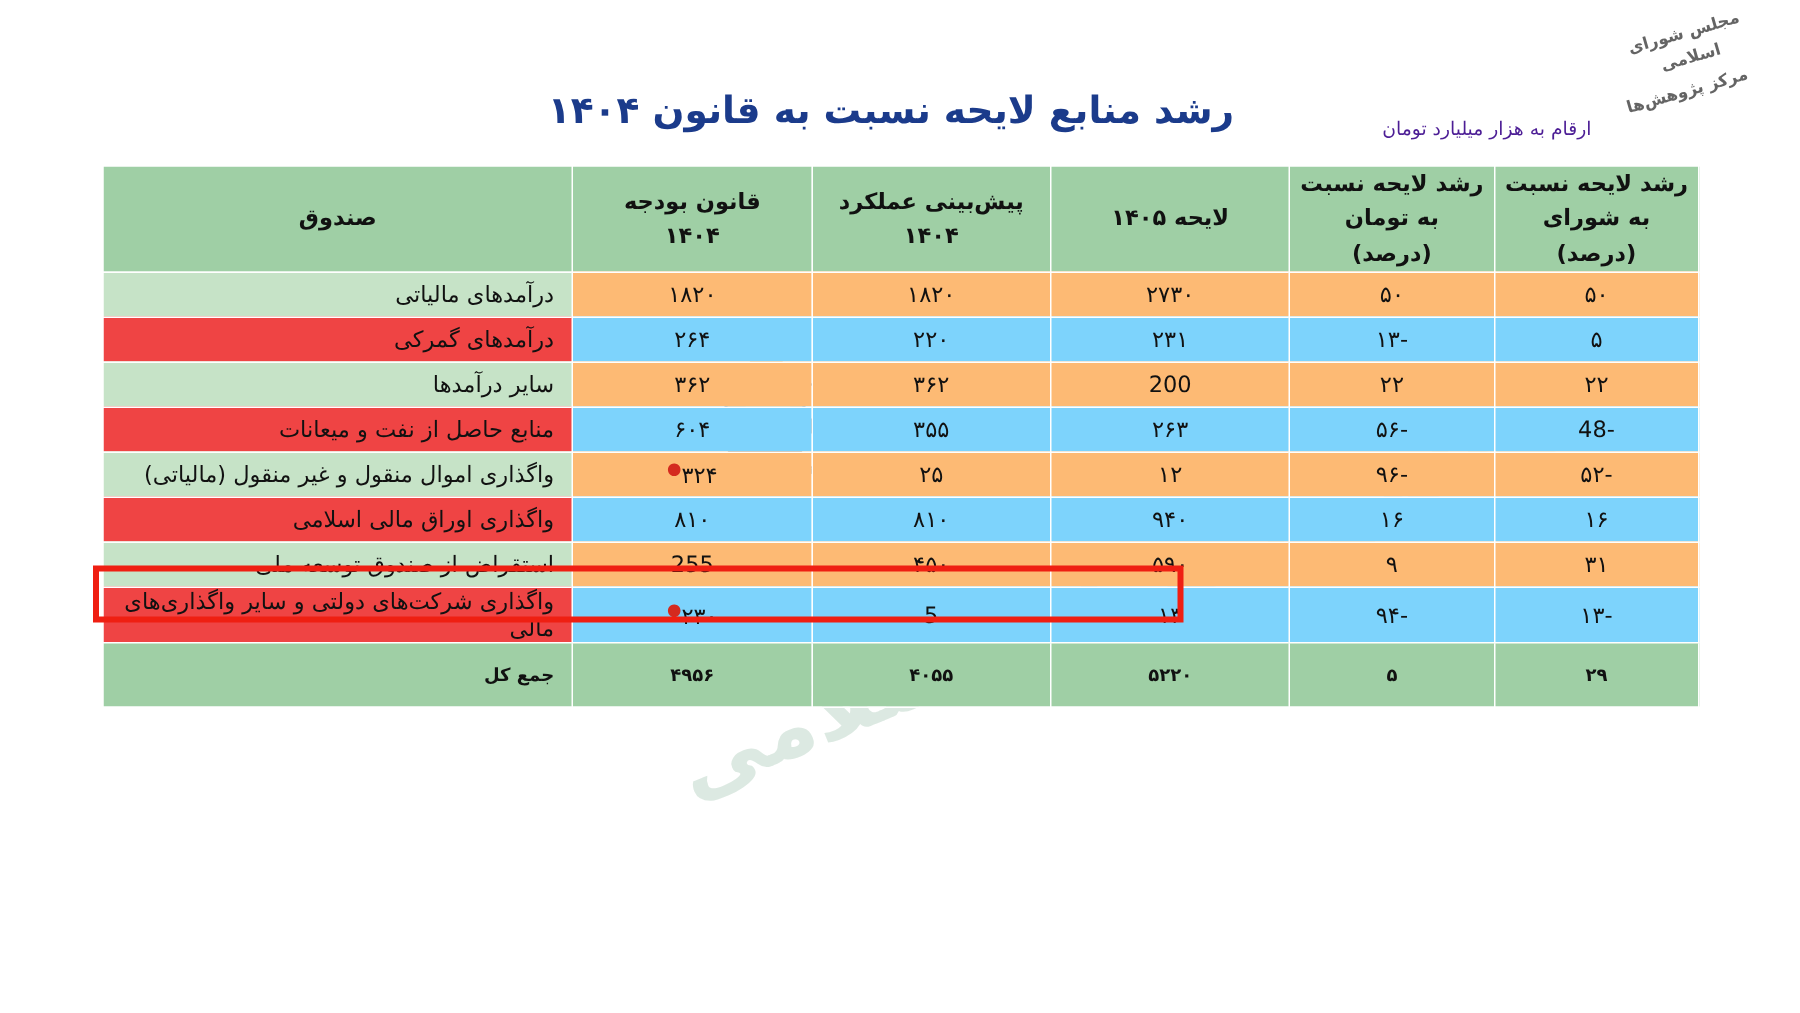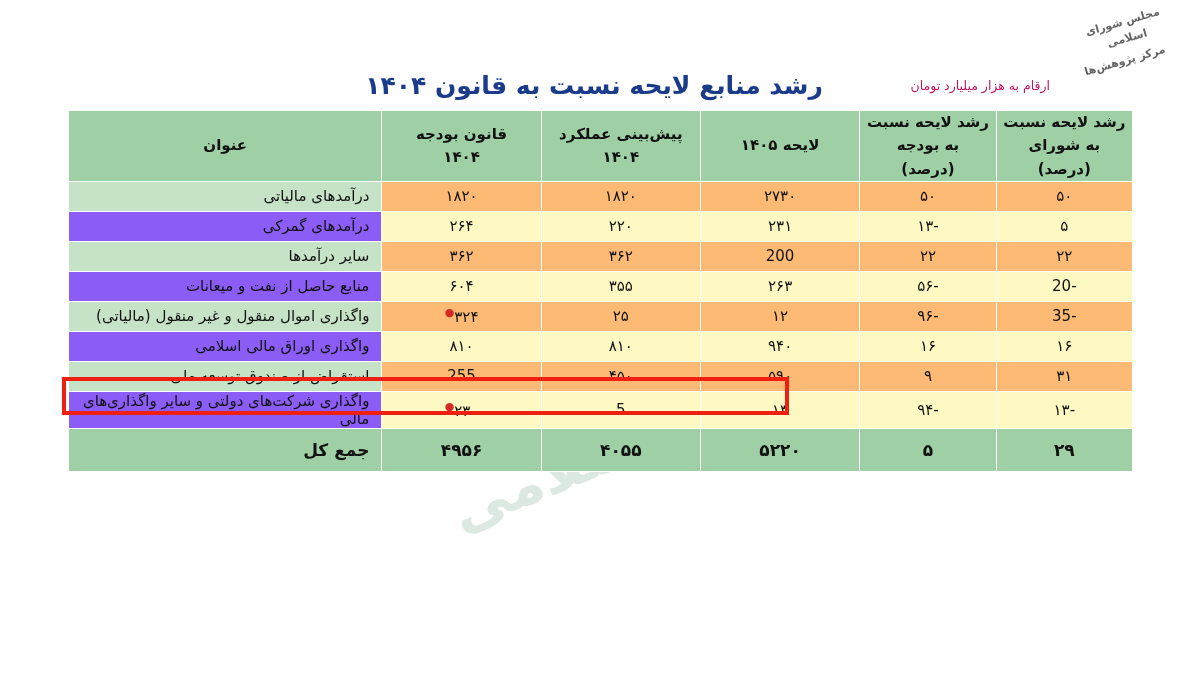--- a/index.html
+++ b/index.html
@@ -68,28 +68,28 @@
     top: 52px;
     right: 12px;
     left: 0;
     text-align: center;
     font-size: 25px;
     font-weight: bold;
     color: #1b3b8b;
     direction: rtl;
     line-height: 1.45;
     width: 700px;
-    margin: 16px auto;
+    margin: 4px auto;
   }
   .unit-note {
     position: absolute;
     top: 78px;
-    right: 150px;
+    right: 139px;
     font-size: 12.5px;
-    color: #be185d;
+    color: #4c1d95;
     direction: rtl;
   }
 
   
   .table-wrap {
     position: absolute;
     top: 110px;
     left: 68px;
     width: 1065px;
   }
@@ -114,35 +114,35 @@
     height: 160px;
     font-size: 16px;
     line-height: 1.55;
     padding: 4px 6px;
   }
   thead th.title-col { width: 300px; }
   thead th.num-col { width: 152px; }
   thead th.pct-col { width: 130px; }
 
   tbody td { background: #fdba74; }
-  tbody tr.alt td { background: #fef9c3; }
+  tbody tr.alt td { background: #7dd3fc; }
   tbody td.title-cell {
     background: #c6e3c7;
     text-align: right;
     padding: 0 12px;
     font-size: 15px;
     margin-top: 36px;
   }
-  tbody tr.alt td.title-cell { background: #8b5cf6; }
+  tbody tr.alt td.title-cell { background: #ef4444; }
 
   tbody tr.total td {
     background: #9fcfa5;
     font-weight: bold;
     height: 42px;
-    font-size: 17px;
+    font-size: 12px;
   }
   tbody tr.total td.title-cell { background: #9fcfa5; }
 
   .star {
     color: #d42a1f;
     font-size: 11px;
     vertical-align: super;
   }
 
   
@@ -196,36 +196,36 @@
   <table class="budget">
     <thead>
       <tr>
         <th class="pct-col">
           <div>رشد لایحه نسبت</div>
           <div>به شورای</div>
           <div>(درصد)</div>
         </th>
         <th class="pct-col">
           <div>رشد لایحه نسبت</div>
-          <div>به بودجه</div>
+          <div>به تومان</div>
           <div>(درصد)</div>
         </th>
         <th class="num-col">
           <div>لایحه ۱۴۰۵</div>
         </th>
         <th class="num-col">
           <div>پیش‌بینی عملکرد</div>
           <div>۱۴۰۴</div>
         </th>
         <th class="num-col">
           <div>قانون بودجه</div>
           <div>۱۴۰۴</div>
         </th>
         <th class="title-col">
-          <div>عنوان</div>
+          <div>صندوق</div>
         </th>
       </tr>
     </thead>
     <tbody id="table-body">
         <tr>
           <td>۵۰</td>
           <td>۵۰</td>
           <td>۲۷۳۰</td>
           <td>۱۸۲۰</td>
           <td>۱۸۲۰</td>
@@ -241,29 +241,29 @@
         </tr>
         <tr>
           <td>۲۲</td>
           <td>۲۲</td>
           <td>200</td>
           <td>۳۶۲</td>
           <td>۳۶۲</td>
           <td class="title-cell">سایر درآمدها</td>
         </tr>
         <tr class="alt">
-          <td>-20</td>
+          <td>-48</td>
           <td>-۵۶</td>
           <td>۲۶۳</td>
           <td>۳۵۵</td>
           <td>۶۰۴</td>
           <td class="title-cell">منابع حاصل از نفت و میعانات</td>
         </tr>
         <tr>
-          <td>-35</td>
+          <td>-۵۲</td>
           <td>-۹۶</td>
           <td>۱۲</td>
           <td>۲۵</td>
           <td>۳۲۴<span class="star">●</span></td>
           <td class="title-cell">واگذاری اموال منقول و غیر منقول (مالیاتی)</td>
         </tr>
         <tr class="alt">
           <td>۱۶</td>
           <td>۱۶</td>
           <td>۹۴۰</td>

